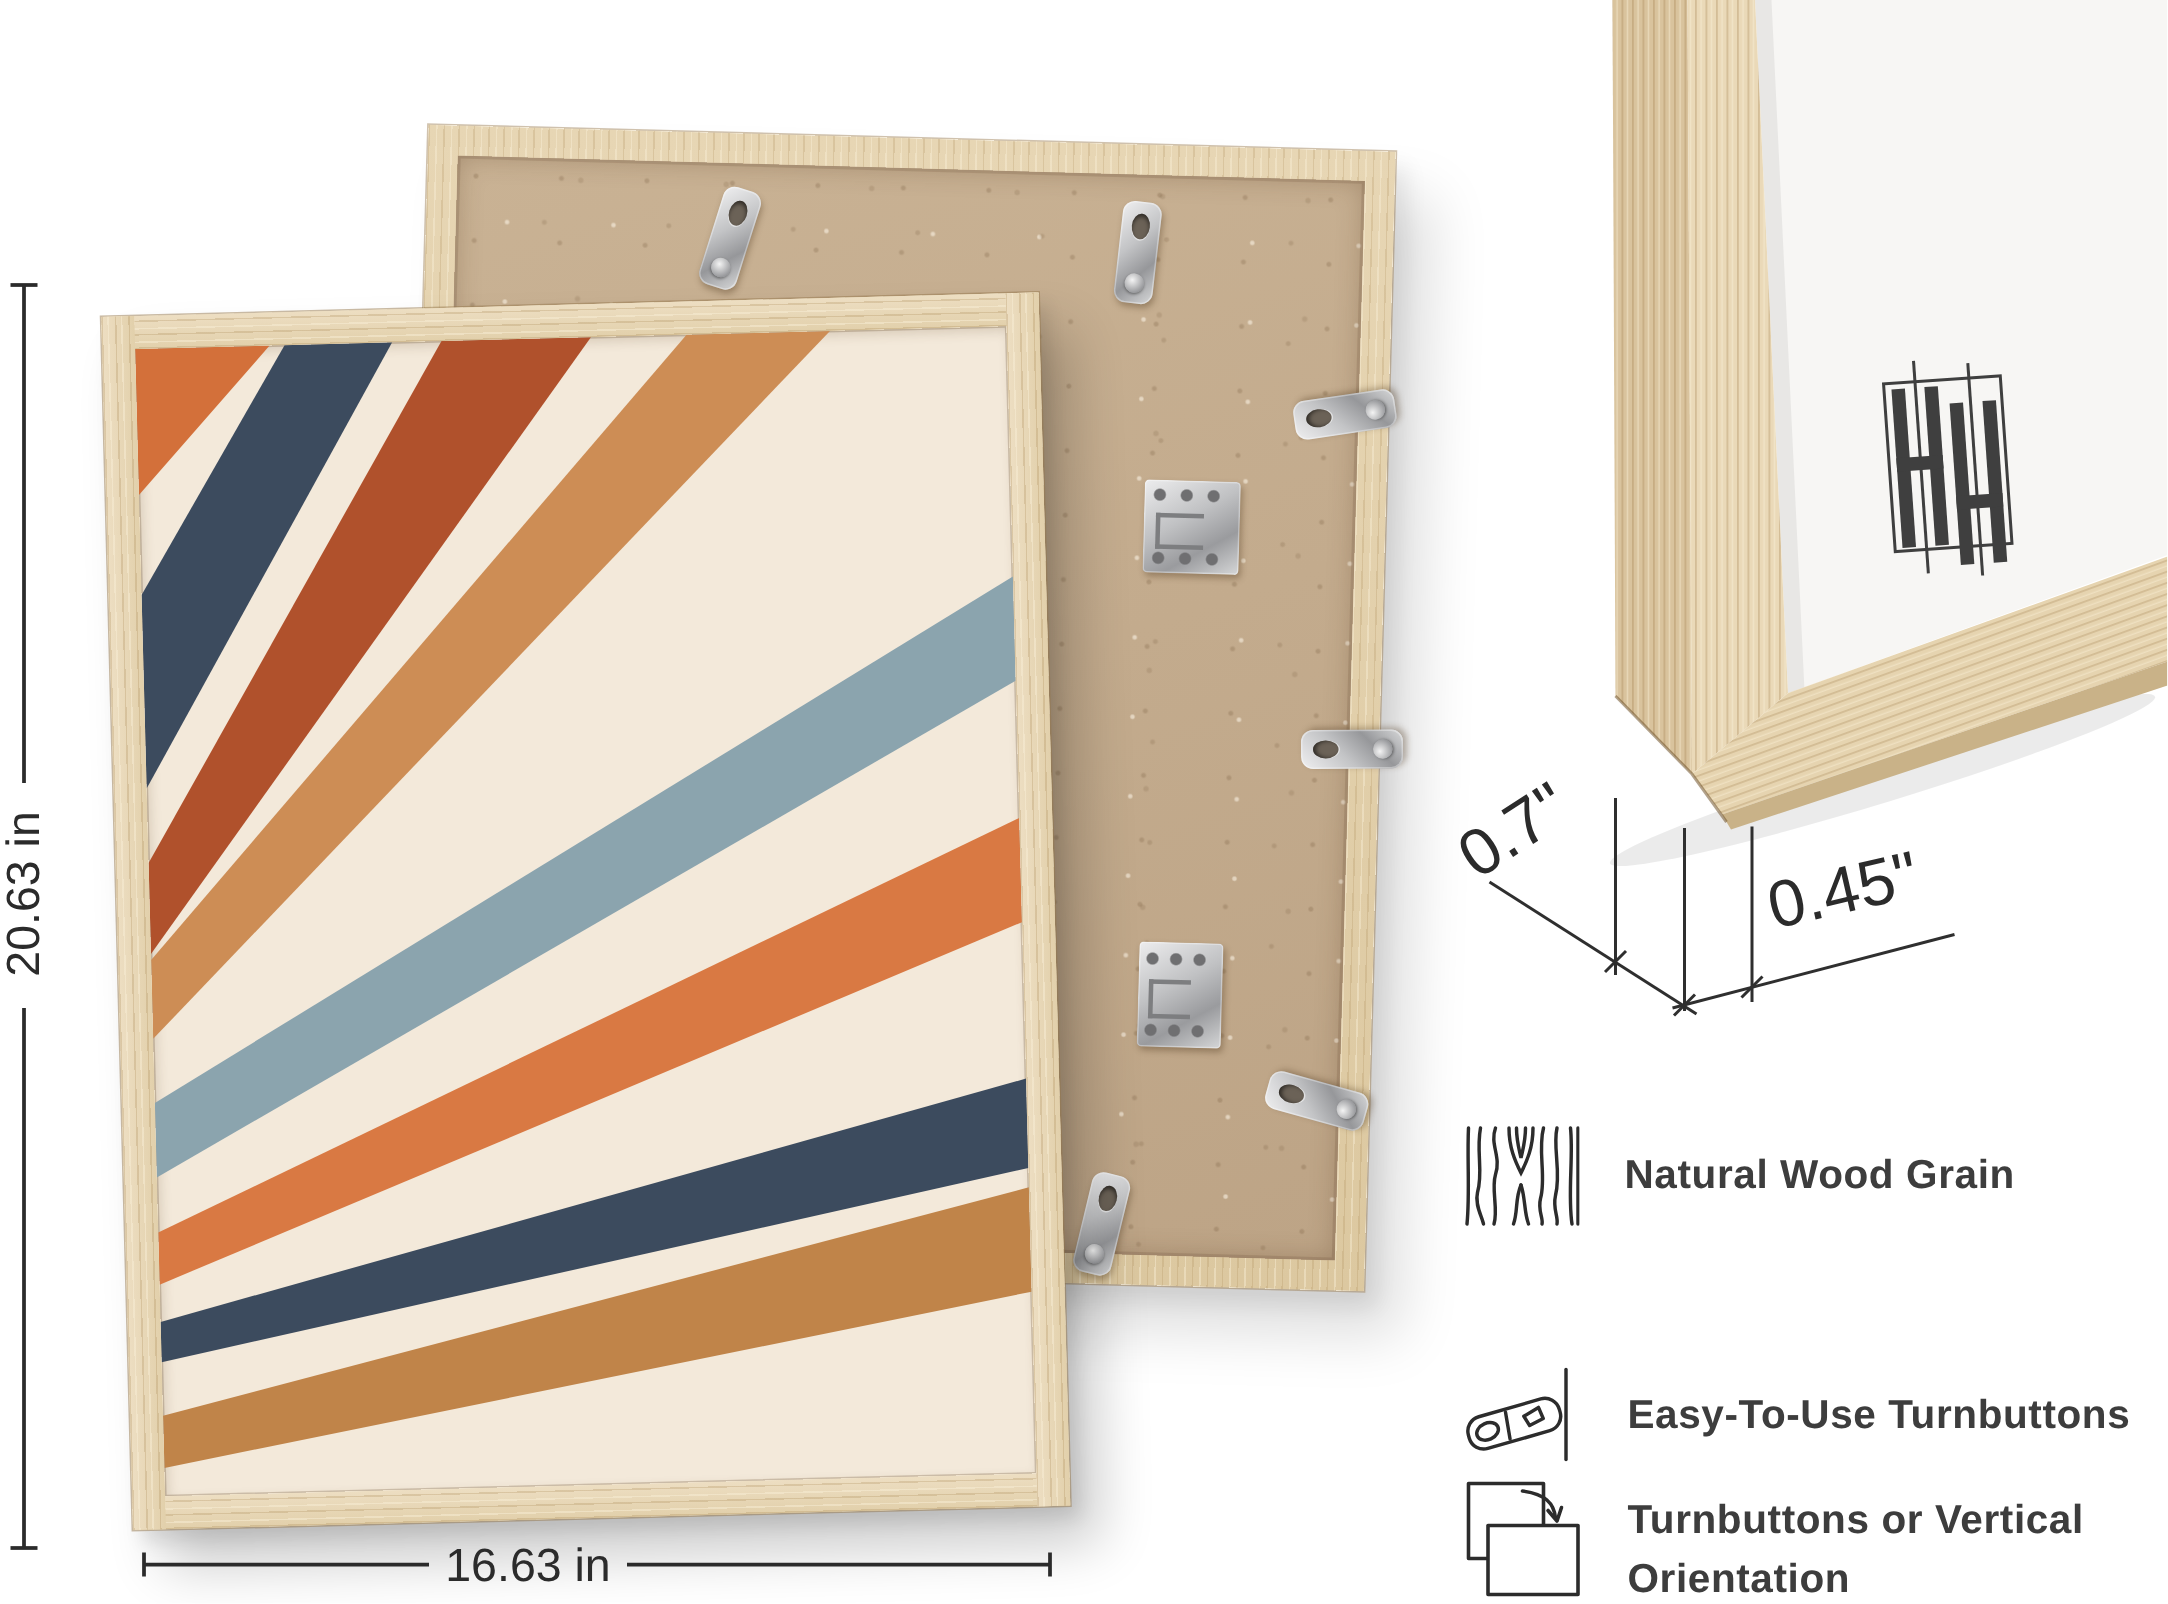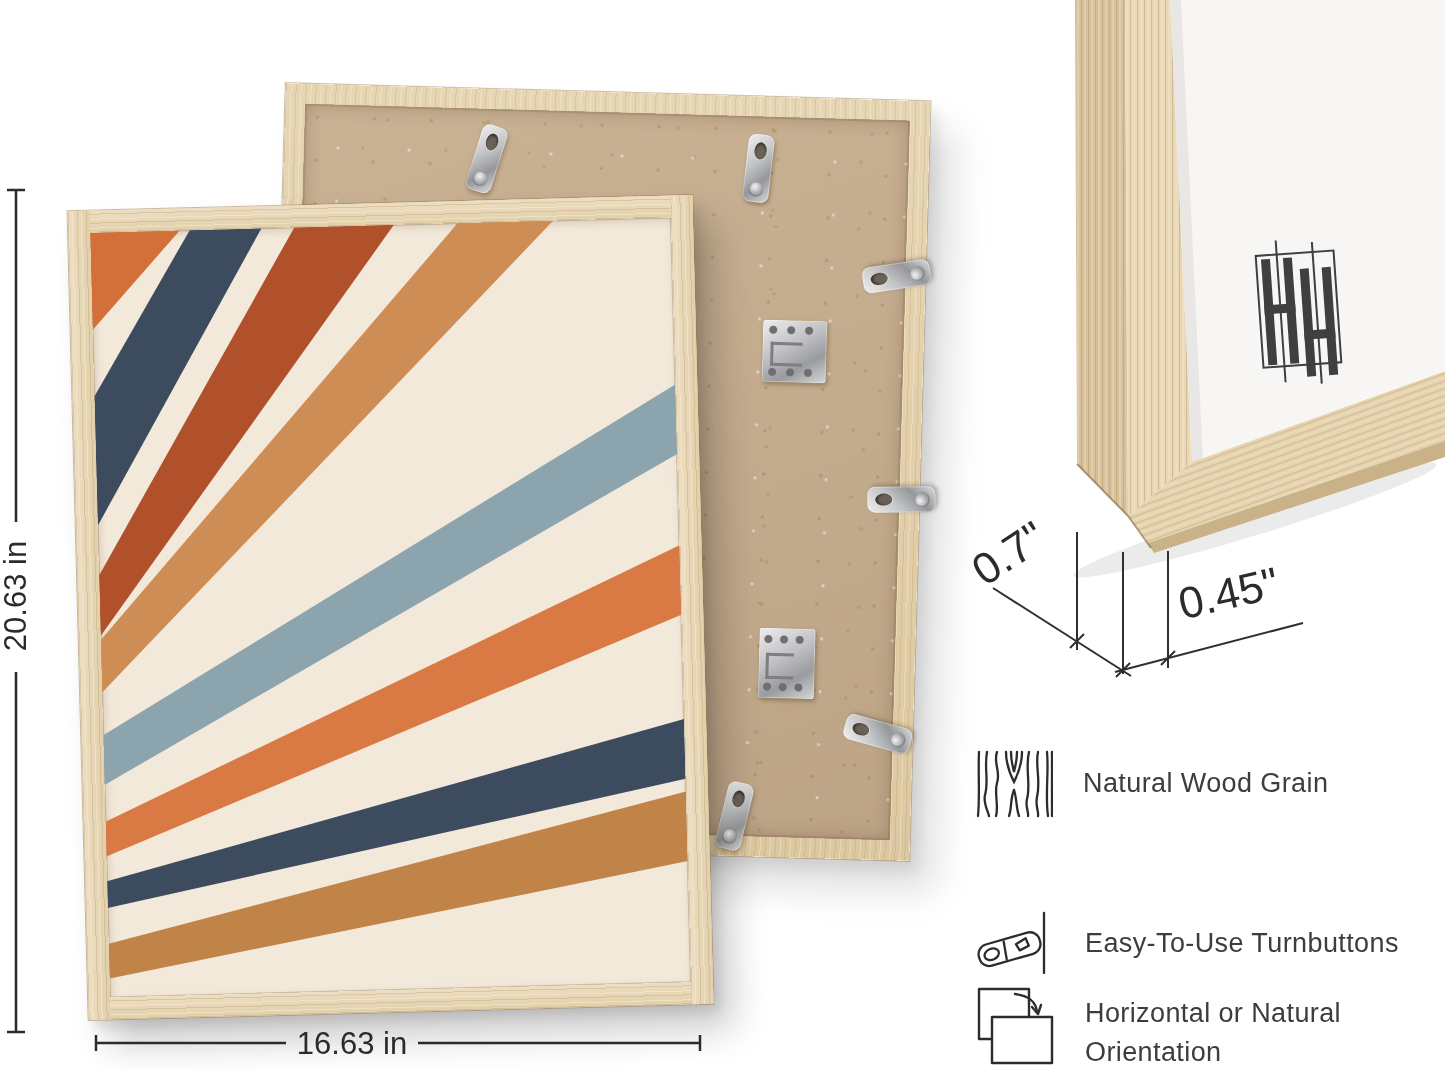--- a/index.html
+++ b/index.html
@@ -111,21 +111,21 @@
   
   .corner-detail{left:955px;top:0;width:490px;height:700px;z-index:2;}
 
   
   .dim-height{left:0;top:180px;width:70px;height:870px;z-index:4;}
   .dim-width{left:80px;top:1018px;width:640px;height:50px;z-index:4;}
 
   
   .feature-row{position:absolute;left:975px;display:flex;align-items:center;gap:30px;z-index:4;}
   .feature-icon{flex:0 0 auto;display:block;}
-  .feature-label{font-size:27px;color:#3d3d3d;letter-spacing:.4px;line-height:1.45;}
+  .feature-label{font-size:27px;color:#3d3d3d;letter-spacing:.4px;line-height:1.45;font-weight:bold;}
   .row-1{top:750px;}
   .row-2{top:910px;}
   .row-3{top:986px;align-items:flex-start;}
   .row-3 .feature-label{margin-top:8px;}
 </style>
 </head>
 <body>
 
 <div class="abs back-frame">
   <div class="back-panel">
@@ -263,16 +263,16 @@
 </div>
 
 <div class="feature-row row-3">
   <svg class="feature-icon" width="80" height="80" viewBox="0 0 80 80" fill="none" stroke="#2c2c2c" stroke-width="2.4" stroke-linecap="round" stroke-linejoin="round">
     <rect x="4" y="3" width="50" height="50"></rect>
     <path d="M40,8 C55,10 61,16 62,26"></path>
     <path d="M57,21 L63,28 L66,19"></path>
     <rect x="17" y="31" width="60" height="46" fill="#ffffff"></rect>
   </svg>
   <div class="feature-label">
-    <div>Horizontal or Natural</div>
+    <div>Turnbuttons or Vertical</div>
     <div>Orientation</div>
   </div>
 </div>
 
 </body></html>

